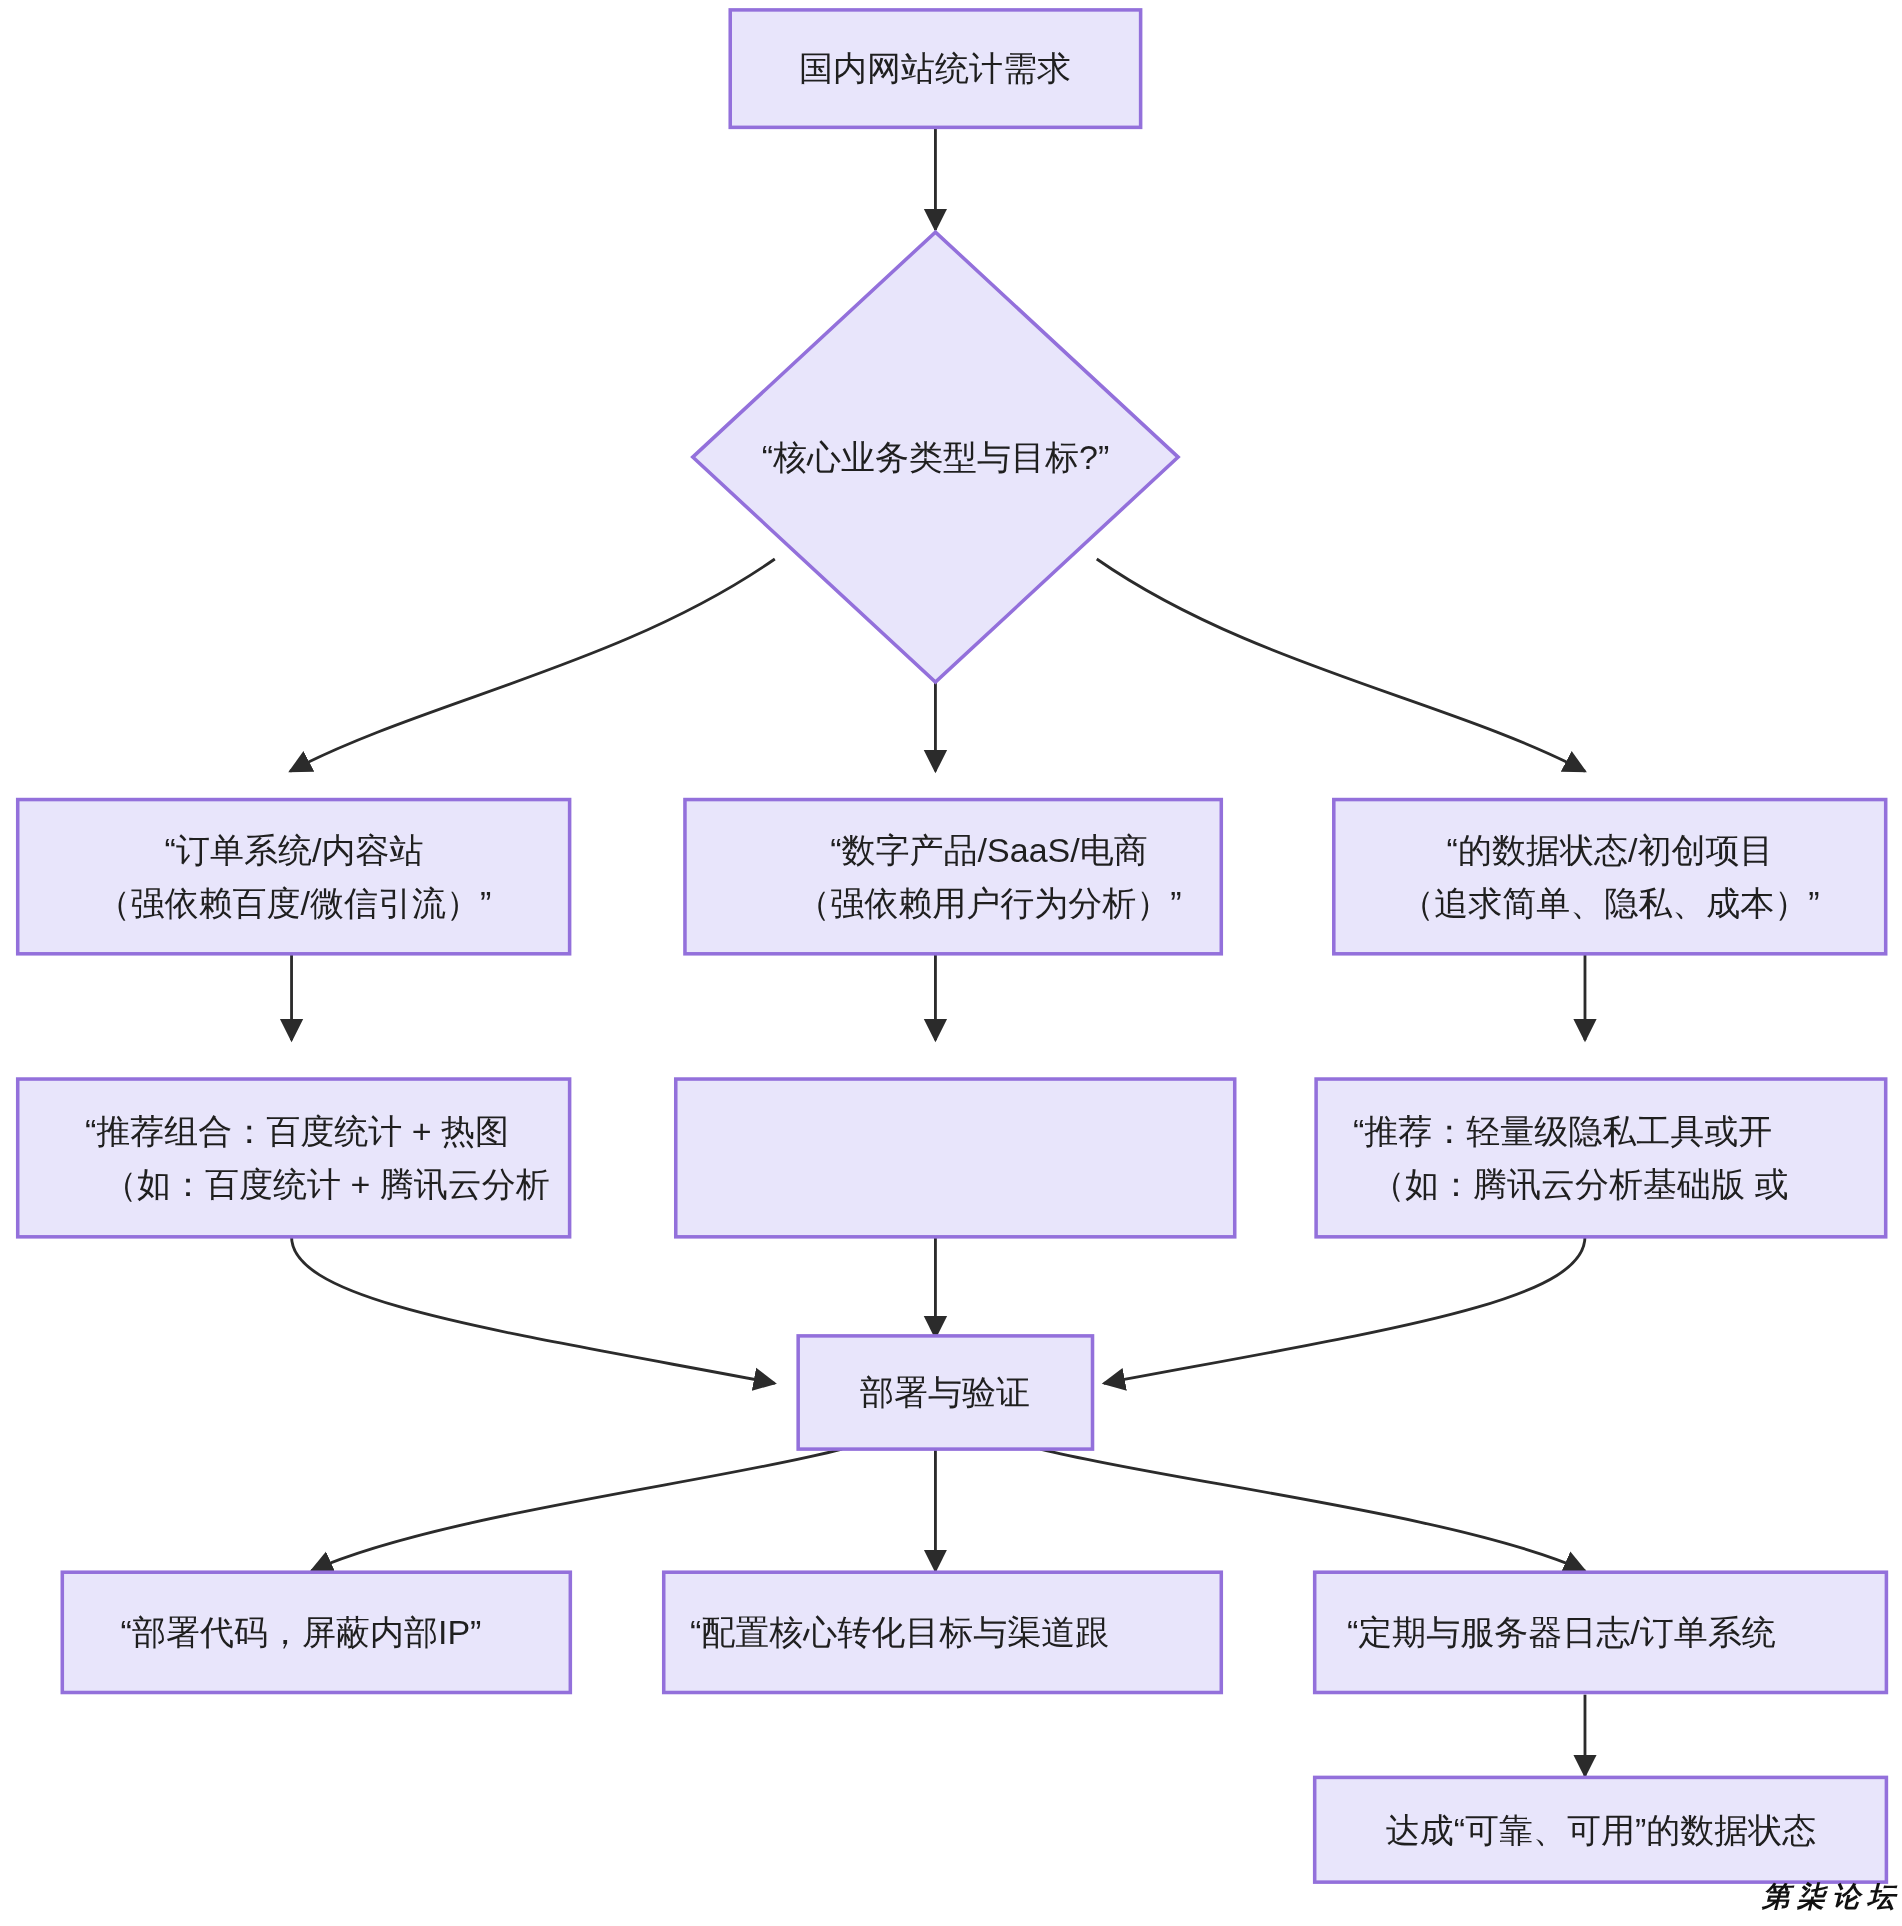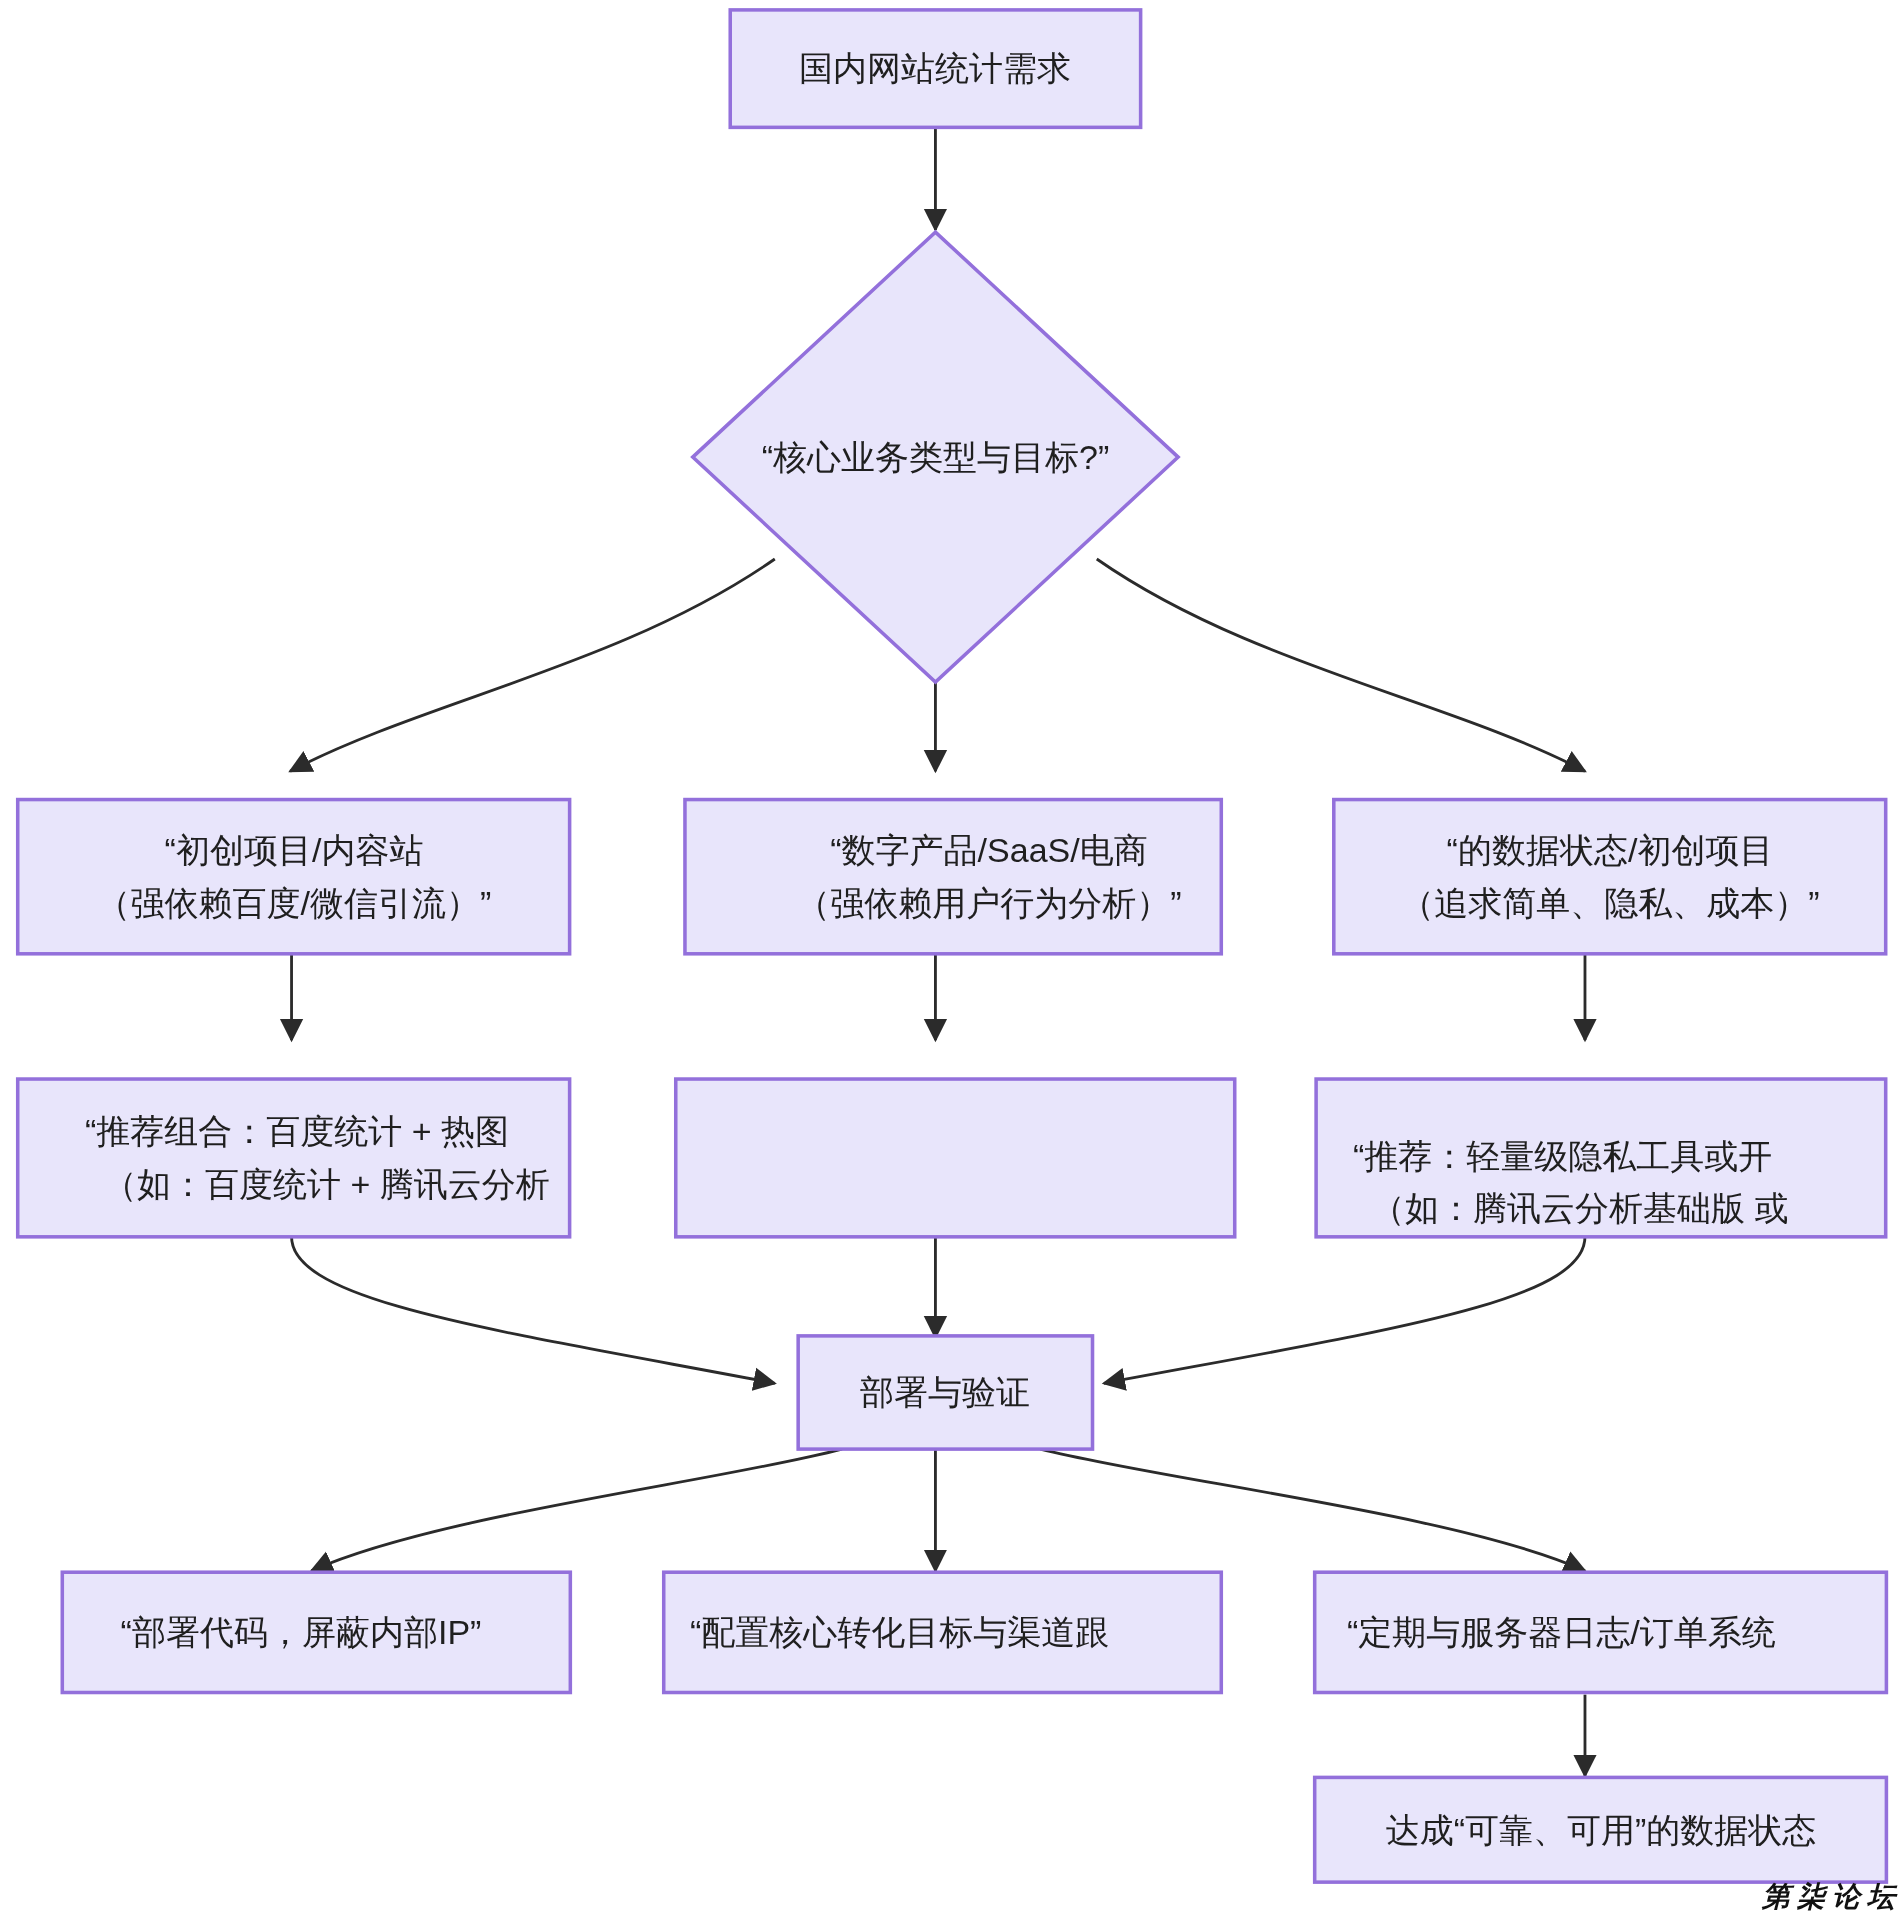--- a/index.html
+++ b/index.html
@@ -138,41 +138,41 @@
 
   <div class="node-label fs-44" style="left:730px; top:10px; width:410px; height:117px;">
     <span class="ln">国内网站统计需求</span>
   </div>
 
   <div class="node-label fs-44" style="left:693px; top:401px; width:485px; height:113px;">
     <span class="ln">“核心业务类型与目标?”</span>
   </div>
 
   <div class="node-label fs-44" style="left:20px; top:802px; width:548px; height:150px;">
-    <span class="ln">“初创项目/内容站</span>
+    <span class="ln">“订单系统/内容站</span>
     <span class="ln">（强依赖百度/微信引流）”</span>
   </div>
 
   <div class="node-label fs-44" style="left:687px; top:802px; width:532px; height:150px;padding-left:36px;">
     <span class="ln">“数字产品/SaaS/电商</span>
     <span class="ln">（强依赖用户行为分析）”</span>
   </div>
 
   <div class="node-label fs-44" style="left:1336px; top:802px; width:548px; height:150px;">
     <span class="ln">“的数据状态/初创项目</span>
     <span class="ln">（追求简单、隐私、成本）”</span>
   </div>
 
   <div class="node-label fs-44" style="left:20px; top:1081px; width:548px; height:154px; align-items:flex-start;padding-left:44px;">
     <span class="ln" style="margin-left:21px;">“推荐组合：百度统计 + 热图</span>
     <span class="ln" style="margin-left:39px;">（如：百度统计 + 腾讯云分析</span>
   </div>
 
 
-  <div class="node-label fs-44" style="left:1318px; top:1081px; width:565px; height:154px; align-items:flex-start;justify-content:flex-end;">
+  <div class="node-label fs-44" style="left:1318px; top:1081px; width:565px; height:154px; align-items:flex-start;">
     <span class="ln" style="margin-left:35px;">“推荐：轻量级隐私工具或开</span>
     <span class="ln" style="margin-left:53px;">（如：腾讯云分析基础版 或</span>
   </div>
 
   <div class="node-label fs-44" style="left:800px; top:1338px; width:290px; height:109px;">
     <span class="ln">部署与验证</span>
   </div>
 
   <div class="node-label fs-44" style="left:49px; top:1574px; width:504px; height:116px;">
     <span class="ln">“部署代码，屏蔽内部IP”</span>

